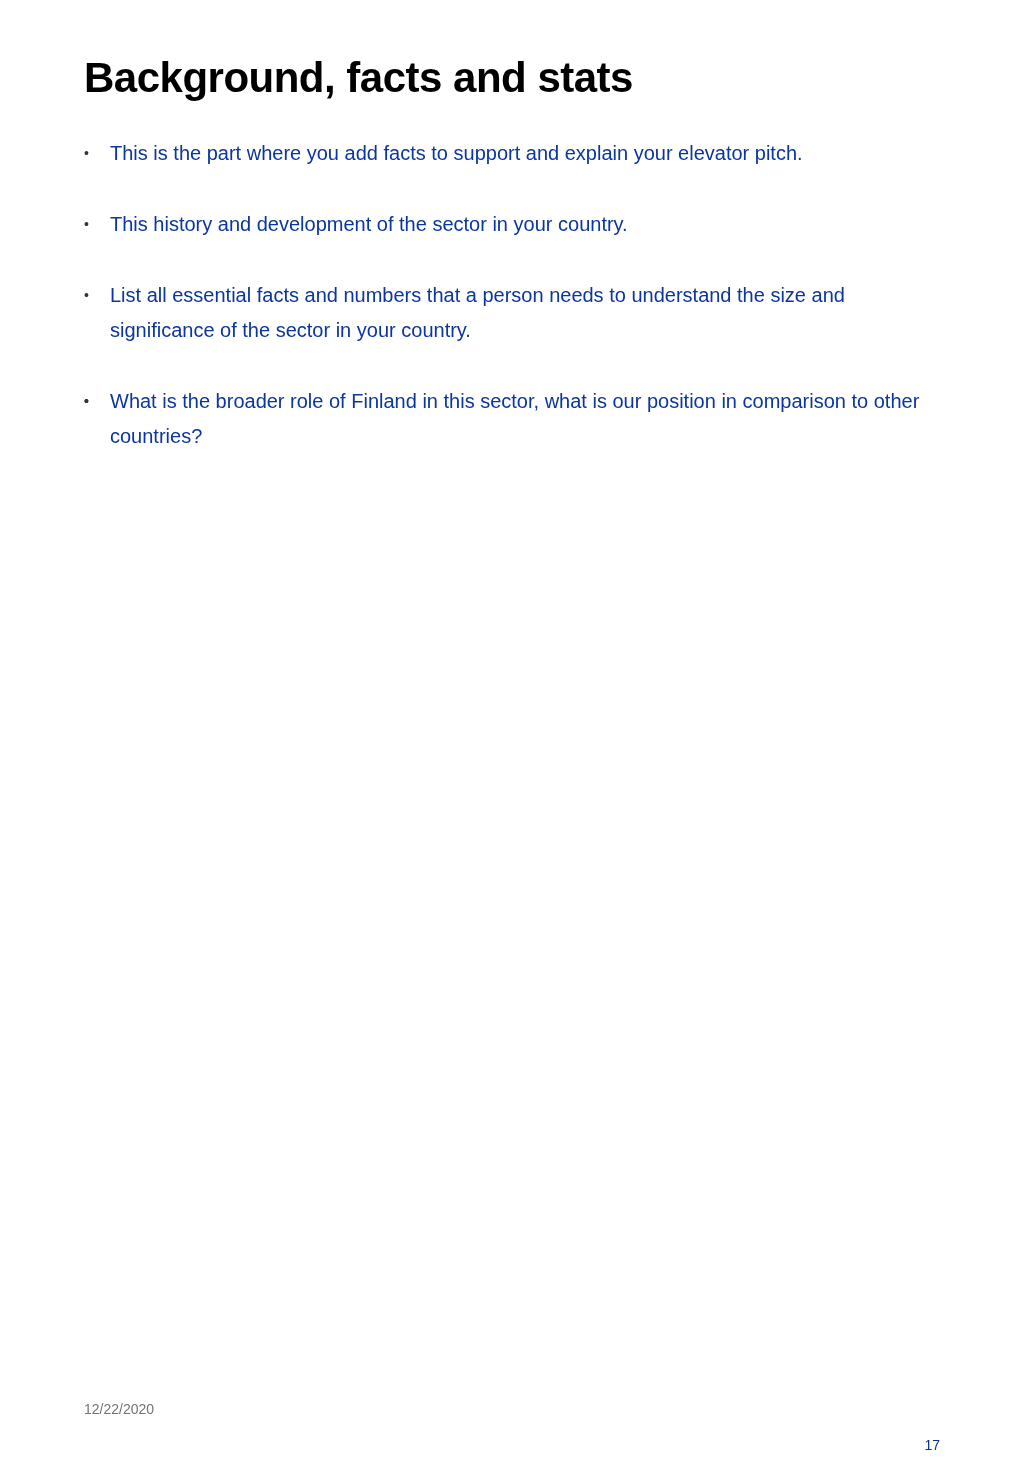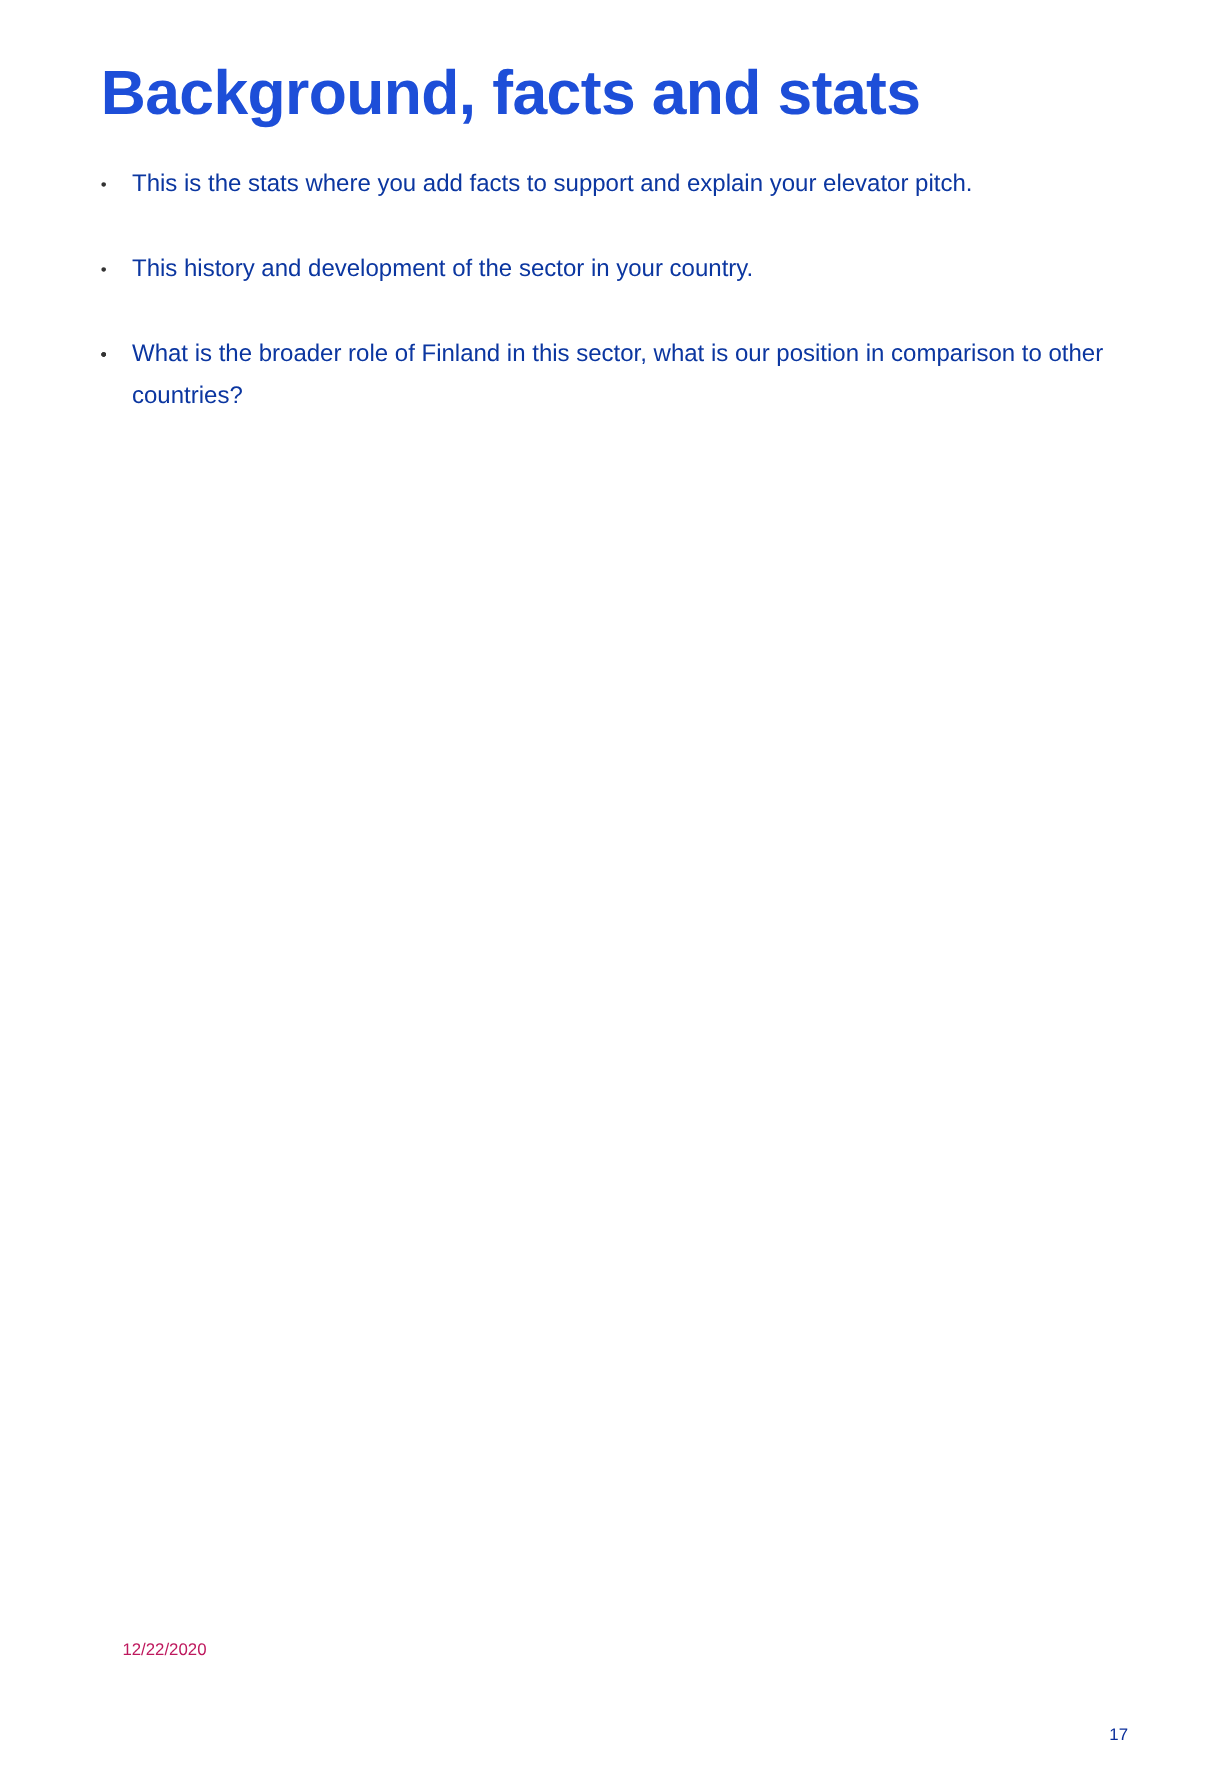--- a/index.html
+++ b/index.html
@@ -12,23 +12,23 @@
       height: 1479px;
       position: relative;
       overflow: hidden;
       font-family: "Liberation Sans", "DejaVu Sans", sans-serif;
     }
     .page-title {
       position: absolute;
       left: 84px;
       top: 52px;
       margin: 0;
-      font-size: 52px;
+      font-size: 42px;
       font-weight: bold;
-      color: #1d4ed8;
+      color: #000000;
       letter-spacing: -0.5px;
       line-height: 52px;
     }
     .bullet-list {
       position: absolute;
       left: 84px;
       top: 136px;
       width: 870px;
       margin: 0;
       padding: 0;
@@ -46,50 +46,50 @@
       position: absolute;
       left: 0;
       top: 0;
       color: #333333;
       font-size: 14px;
       line-height: 35px;
     }
     .footer-date {
       position: absolute;
       left: 84px;
-      top: 1366px;
+      top: 1401px;
       font-size: 14px;
-      color: #be185d;
-      margin-left: 18px;
+      color: #737373;
     }
     .footer-page {
       position: absolute;
       right: 84px;
       top: 1401px;
       font-size: 14px;
       color: #0b2f9a;
       margin-top: 36px;
     }
   </style>
 </head>
 <body>
 
 <h1 class="page-title">Background, facts and stats</h1>
 
 <ul class="bullet-list">
   <li class="bullet-item">
     <span class="bullet-dot">•</span>
-    <span>This is the stats where you add facts to support and explain your elevator pitch.</span>
+    <span>This is the part where you add facts to support and explain your elevator pitch.</span>
   </li>
   <li class="bullet-item">
     <span class="bullet-dot">•</span>
     <span>This history and development of the sector in your country.</span>
   </li>
   <li class="bullet-item">
     <span class="bullet-dot">•</span>
+    <span>List all essential facts and numbers that a person needs to understand the size and significance of the sector in your country.</span>
   </li>
   <li class="bullet-item">
     <span class="bullet-dot">•</span>
   </li>
   <li class="bullet-item">
     <span class="bullet-dot">•</span>
     <span>What is the broader role of Finland in this sector, what is our position in comparison to other countries?</span>
   </li>
 </ul>
 

